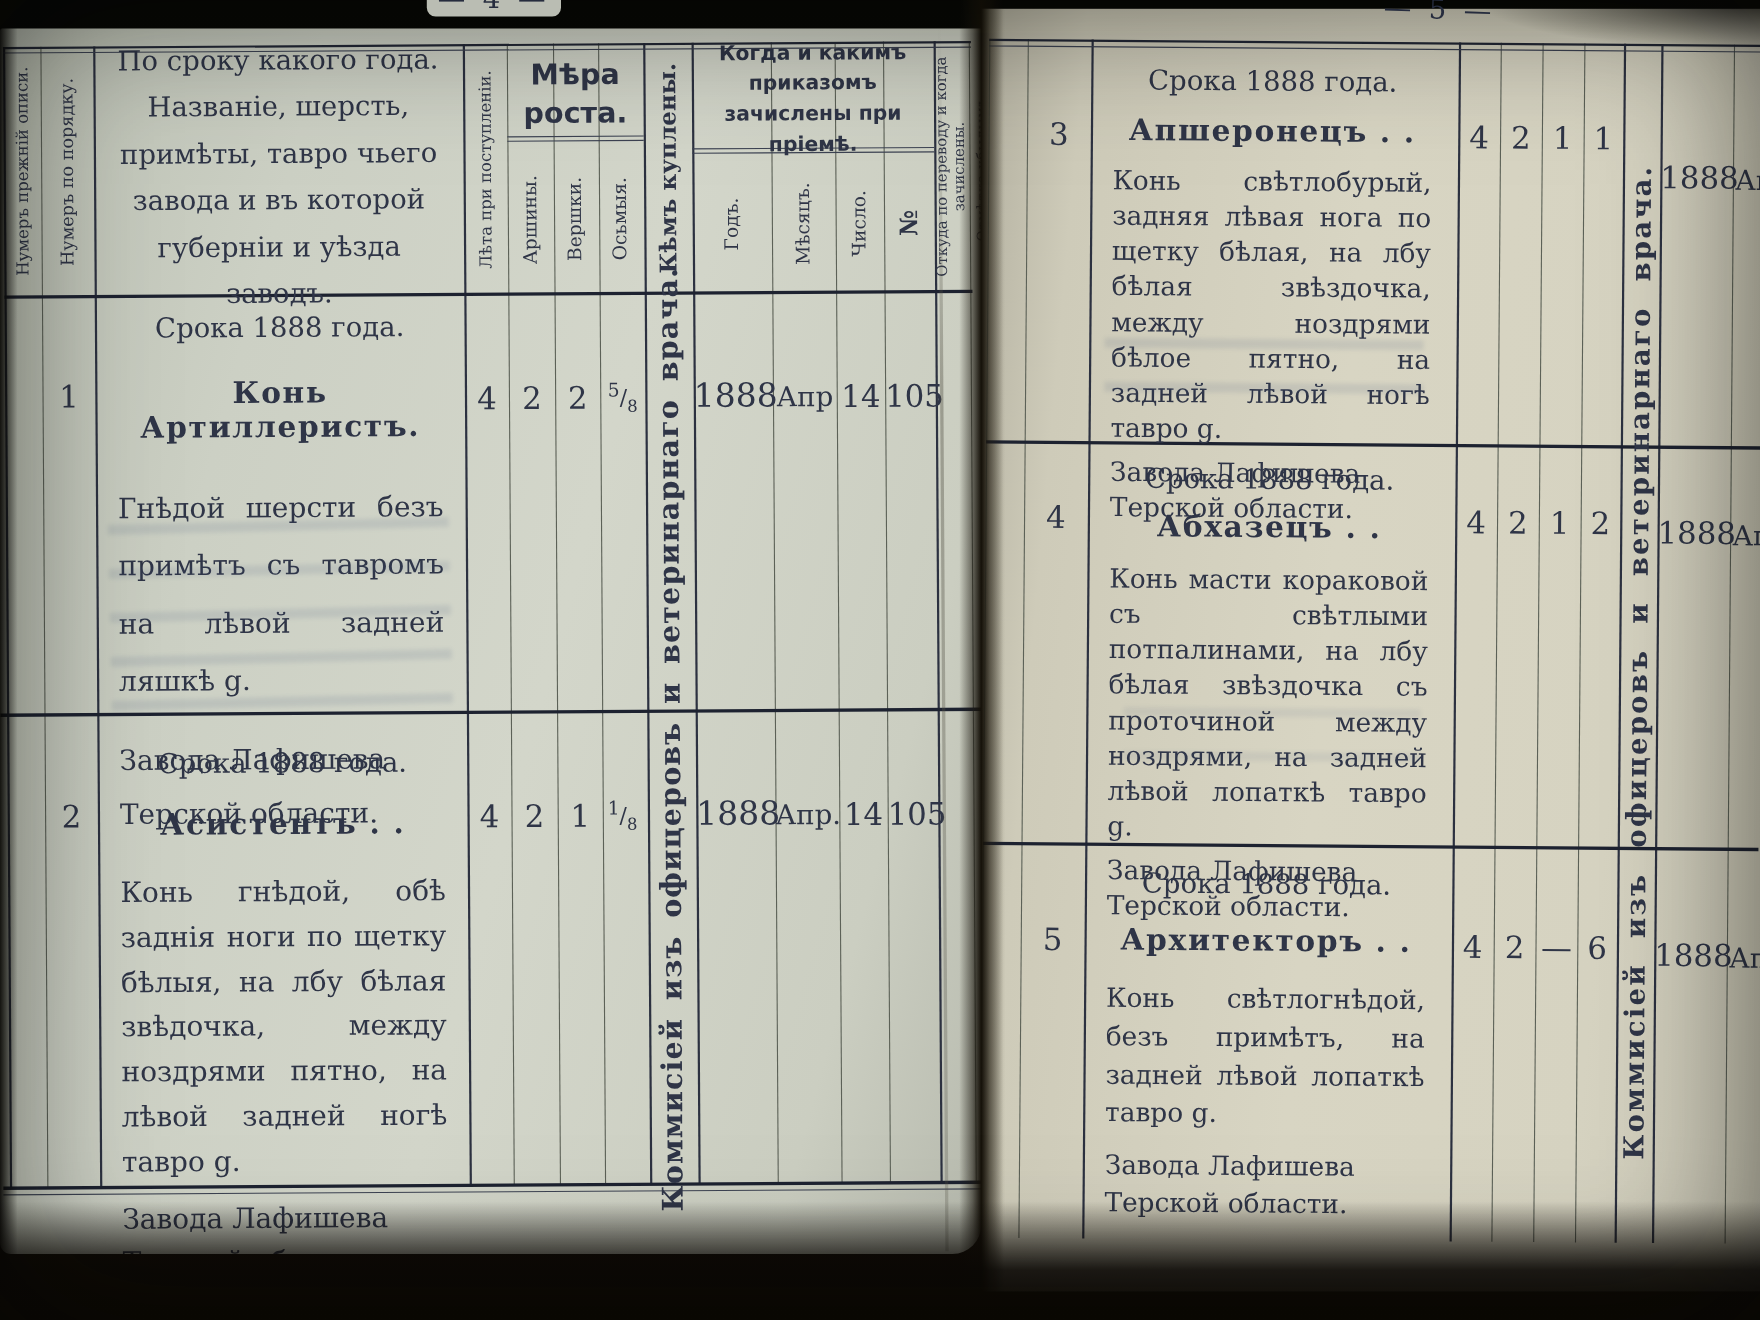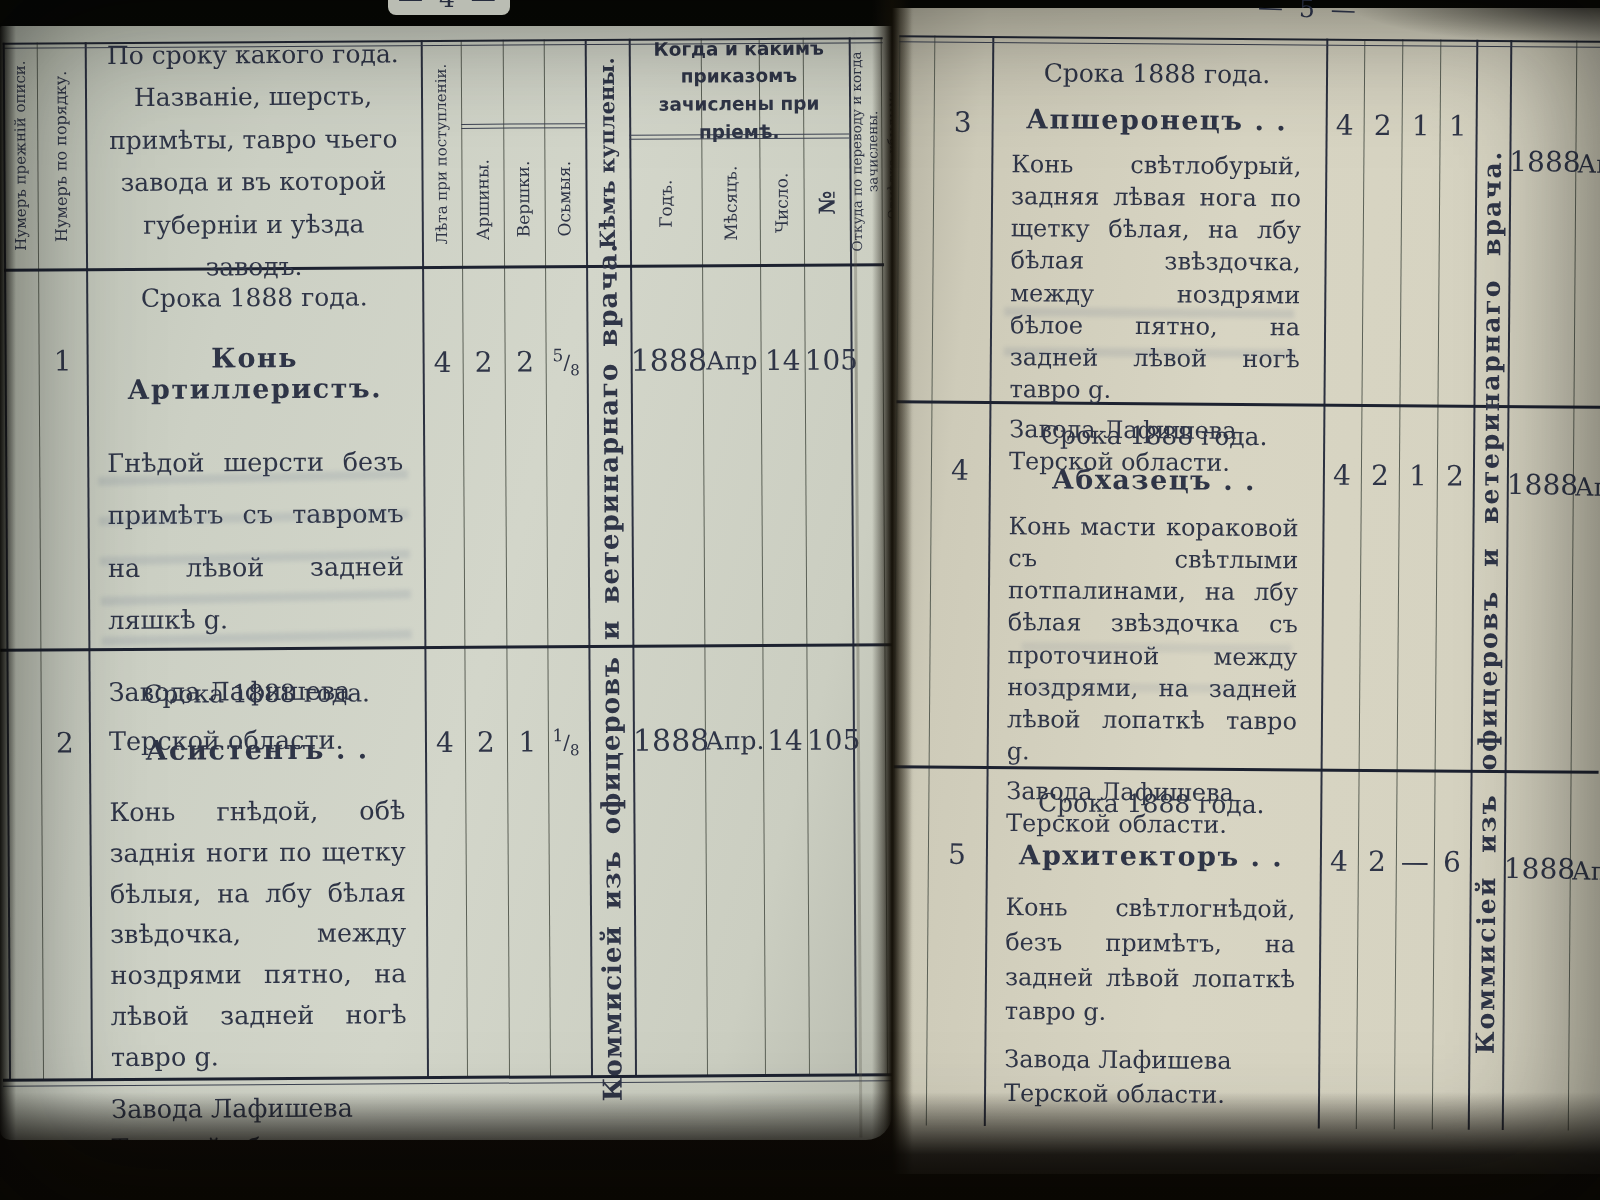--- a/index.html
+++ b/index.html
@@ -87,20 +87,21 @@
       <i class="hl" style="left:0;top:1050px;width:892px;height:3px;background:#1d2230;"></i>
       <i class="hl" style="left:0;top:1057px;width:892px;height:1px;background:#3c4252;"></i>
 
       <div class="vlab" style="left:-85px;top:110px;width:216px;height:34px;font-size:15px;">Нумеръ прежній описи.</div>
       <div class="vlab" style="left:-44px;top:104px;width:216px;height:48px;font-size:16px;">Нумеръ по порядку.</div>
       <div class="hgroup" style="left:100px;top:34px;width:312px;height:200px;font-family:'DejaVu Serif',serif;font-weight:normal;">
         <div style="font-size:25px;line-height:1.7;">По сроку какого года.</div>
         <div style="font-size:25px;line-height:1.7;">Названіе, шерсть, примѣты, тавро чьего завода и въ которой губерніи и уѣзда заводъ.</div>
       </div>
       <div class="vlab" style="left:336px;top:108px;width:216px;height:40px;font-size:15px;">Лѣта при поступленіи.</div>
+      <div class="hgroup" style="left:466px;top:26px;width:120px;height:70px;font-size:26px;line-height:1.35;">Мѣра роста.</div>
       <div class="vlab" style="left:423px;top:153px;width:124px;height:42px;font-size:17px;">Аршины.</div>
       <div class="vlab" style="left:464px;top:153px;width:124px;height:41px;font-size:17px;">Вершки.</div>
       <div class="vlab" style="left:505px;top:153px;width:124px;height:41px;font-size:17px;">Осьмыя.</div>
       <div class="vlab" style="left:502px;top:106px;width:216px;height:44px;font-size:21px;font-weight:bold;">Кѣмъ куплены.</div>
       <div class="hgroup" style="left:634px;top:24px;width:216px;height:84px;font-size:18.5px;line-height:1.5;">Когда и какимъ приказомъ зачислены при пріемѣ.</div>
       <div class="vlab" style="left:611px;top:143px;width:114px;height:72px;font-size:17px;">Годъ.</div>
       <div class="vlab" style="left:676px;top:150px;width:114px;height:58px;font-size:17px;">Мѣсяцъ.</div>
       <div class="vlab" style="left:727px;top:157px;width:114px;height:44px;font-size:17px;">Число.</div>
       <div class="vlab" style="left:772px;top:156px;width:114px;height:46px;font-size:22px;font-weight:bold;">№</div>
       <div class="vlab wrap" style="left:760px;top:112px;width:216px;height:32px;font-size:13.5px;line-height:1.15;text-align:center;">Откуда по переводу и когда зачислены.</div>

